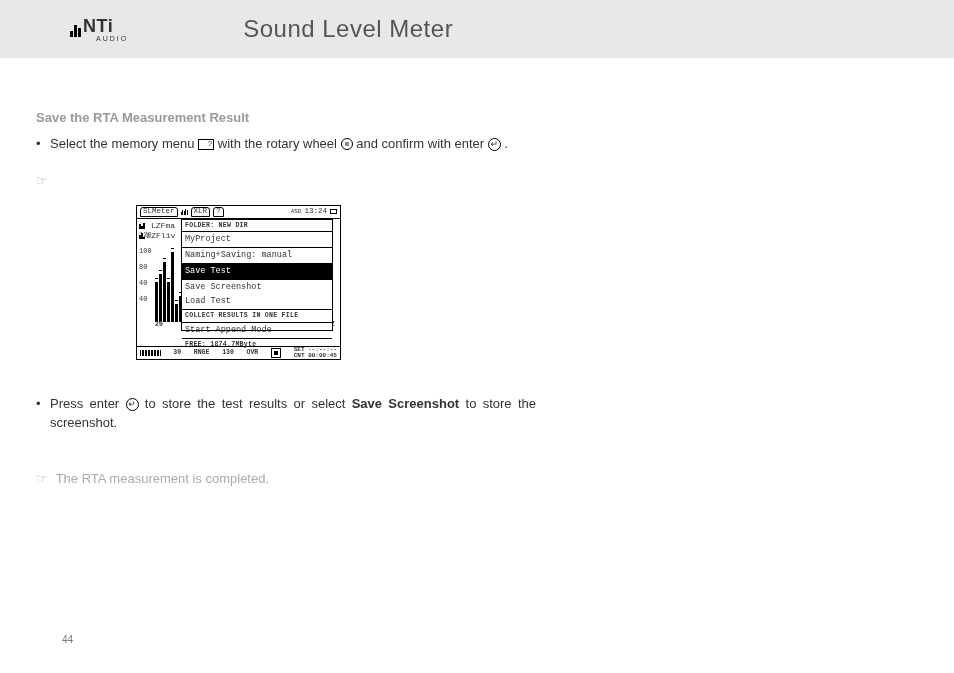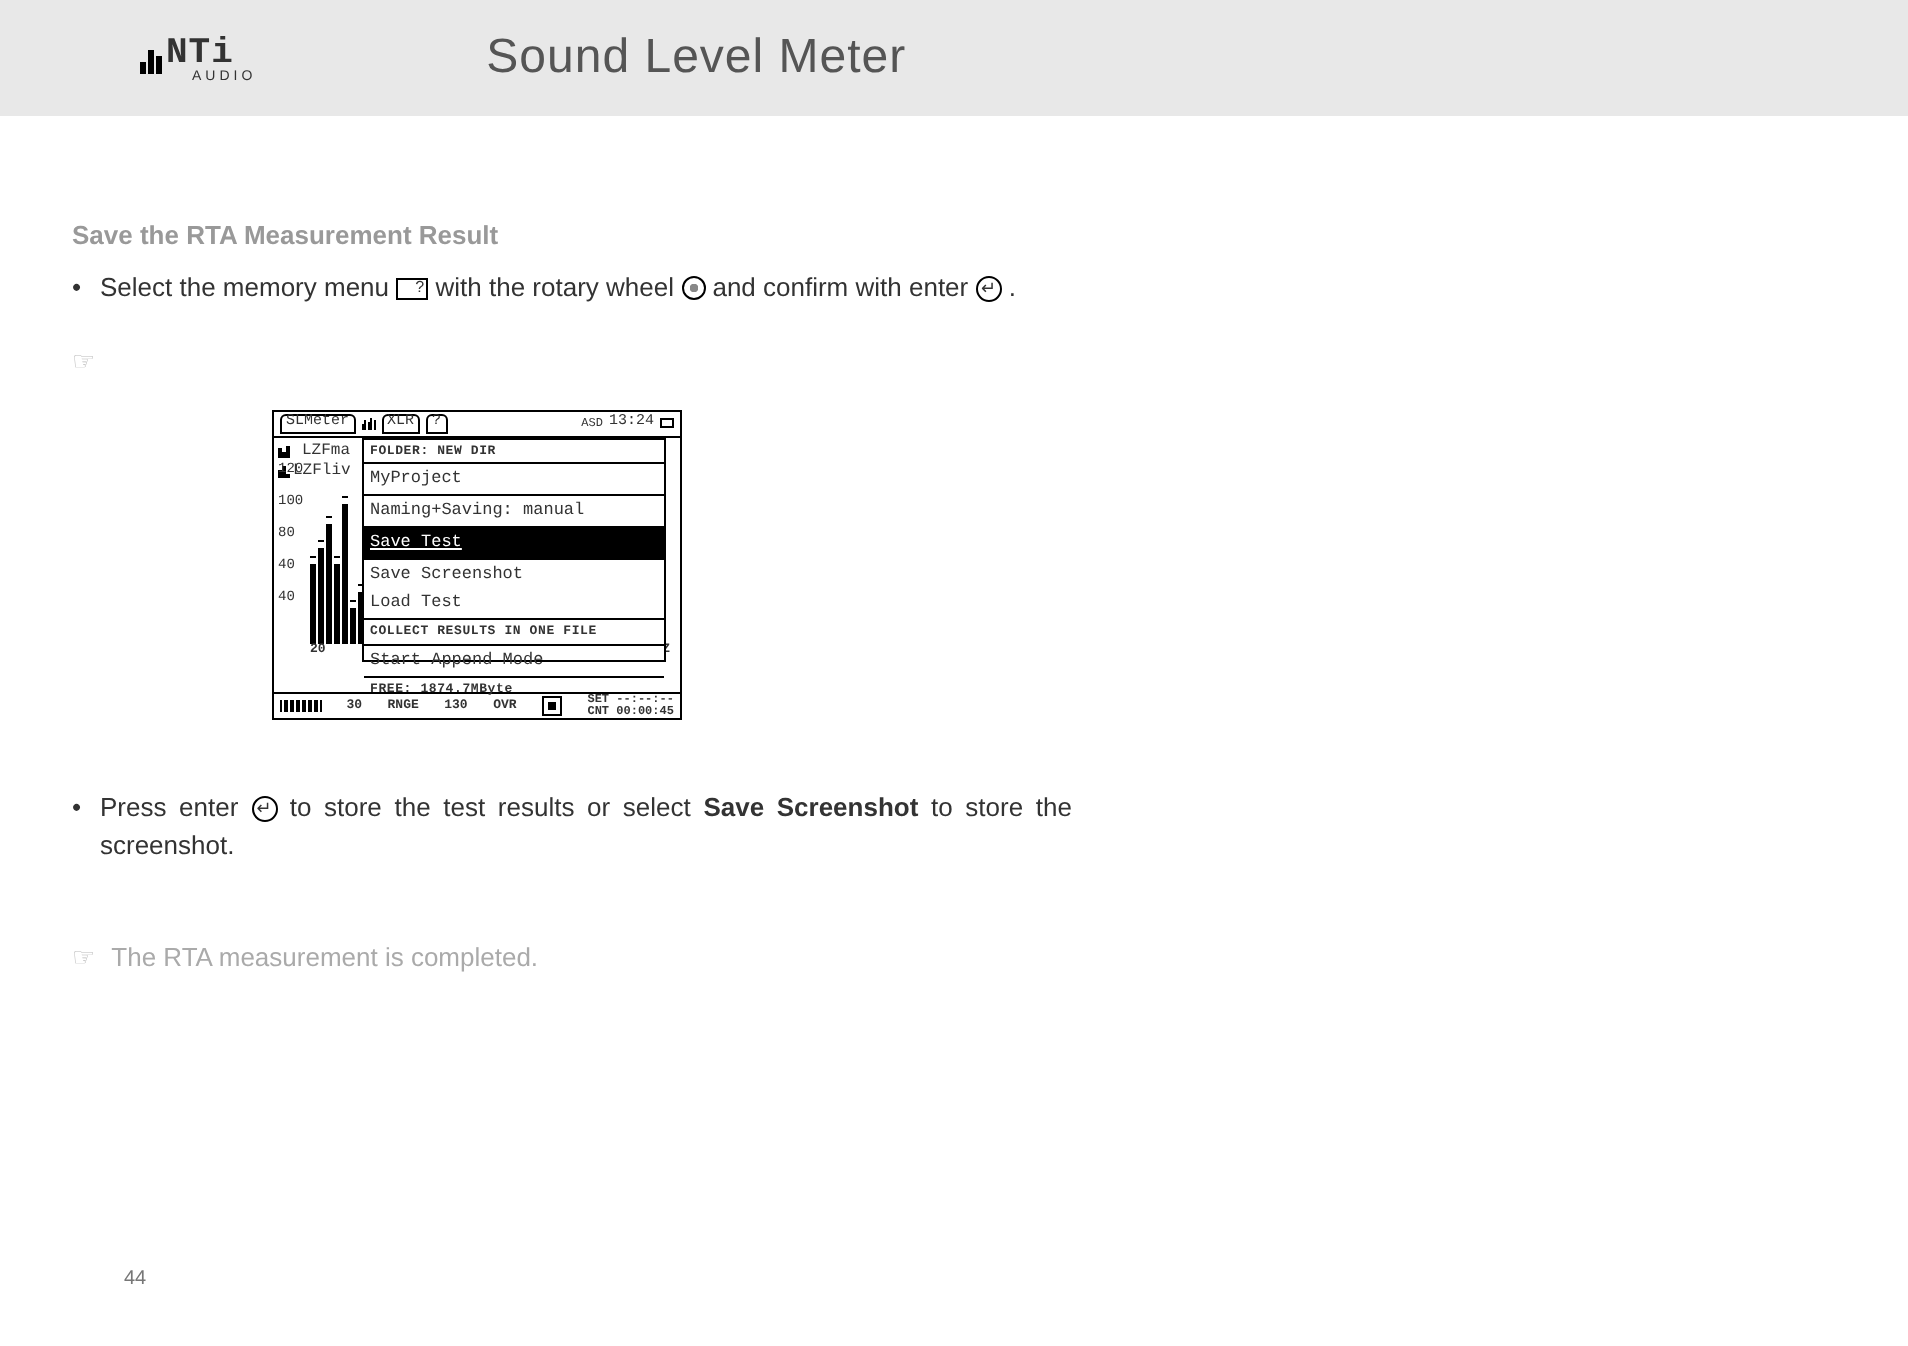--- a/index.html
+++ b/index.html
@@ -32,21 +32,21 @@
   .logo-bar {
     width: 3px;
     background: #000;
   }
   .lb1 { height: 6px; }
   .lb2 { height: 12px; }
   .lb3 { height: 9px; }
   .logo-text {
     font-weight: bold;
     font-size: 18px;
-    font-family: Liberation Mono, monospace;
+    font-family: Liberation Sans, sans-serif;
     letter-spacing: 0.5px;
   }
   .logo-sub {
     font-size: 7px;
     letter-spacing: 2px;
     margin-left: 26px;
     margin-top: -2px;
   }
   .page-title {
     margin-left: 115px;
@@ -247,21 +247,20 @@
     letter-spacing: 0.3px;
   }
   .sb-popup .cell {
     padding: 1px 3px;
     border-bottom: 1px solid #000;
     font-size: 8.5px;
   }
   .sb-popup .cell.sel {
     background: #000;
     color: #fff;
-    text-decoration: underline;
   }
   .sb-popup .small {
     font-size: 6.5px;
     font-weight: bold;
     letter-spacing: 0.3px;
   }
   .sb-popup .nb { border-bottom: none; }
   .sb-bottom {
     height: 14px;
     border-top: 1px solid #000;

